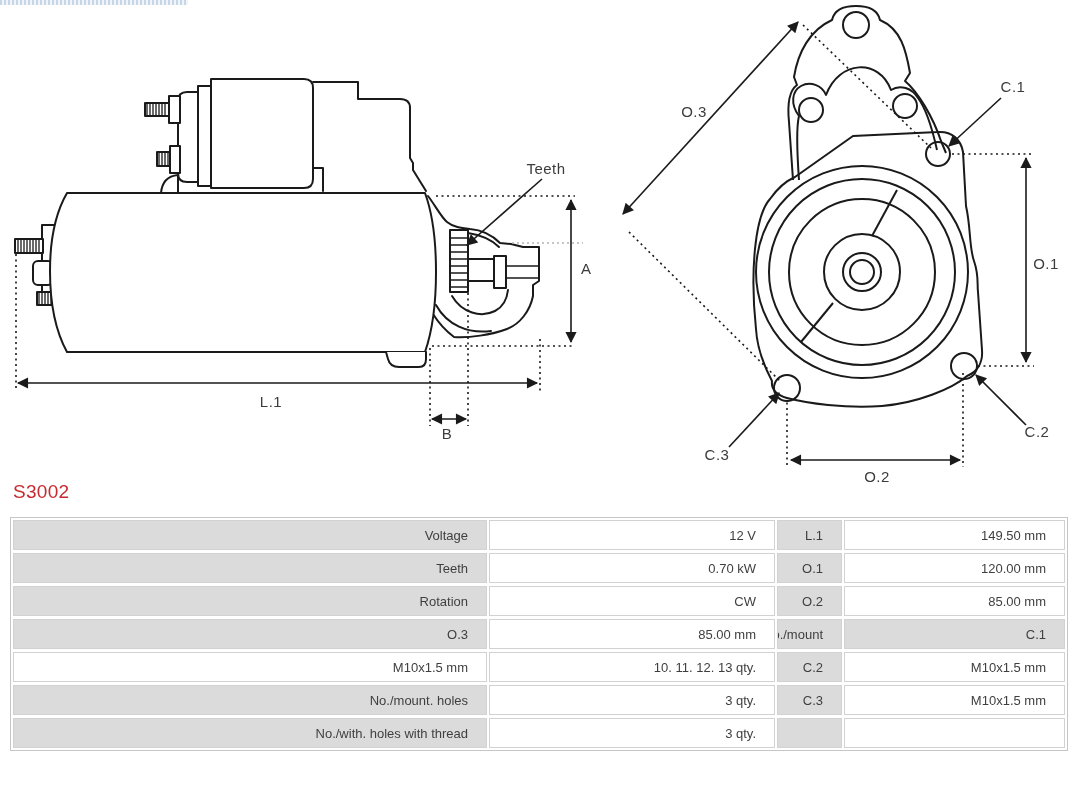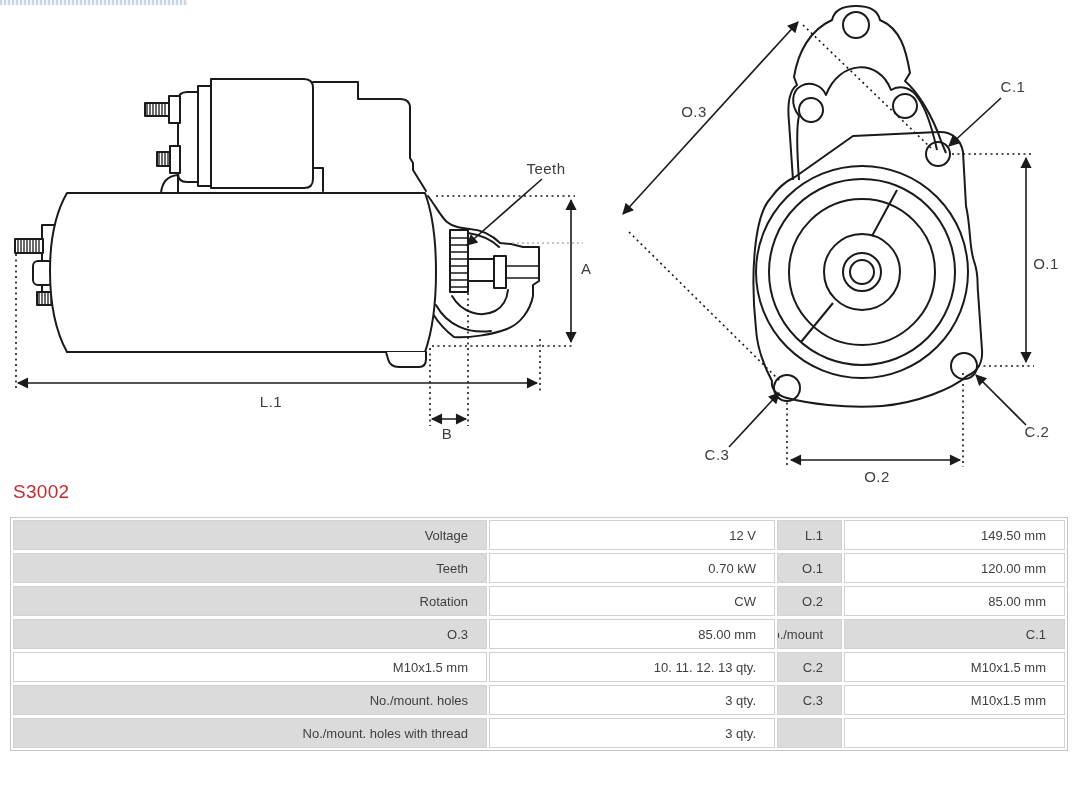--- a/index.html
+++ b/index.html
@@ -186,17 +186,17 @@
 
   <div class="cell w">10. 11. 12. 13 qty.</div>
   <div class="cell g">C.2</div>
   <div class="cell w">M10x1.5 mm</div>
 
   <div class="cell g">No./mount. holes</div>
   <div class="cell w">3 qty.</div>
   <div class="cell g">C.3</div>
   <div class="cell w">M10x1.5 mm</div>
 
-  <div class="cell g">No./mount. holes with thread</div>
+  <div class="cell g">No./with. holes with thread</div>
   <div class="cell w">3 qty.</div>
   <div class="cell g"></div>
   <div class="cell w"></div>
 </div>
 
 </body></html>

